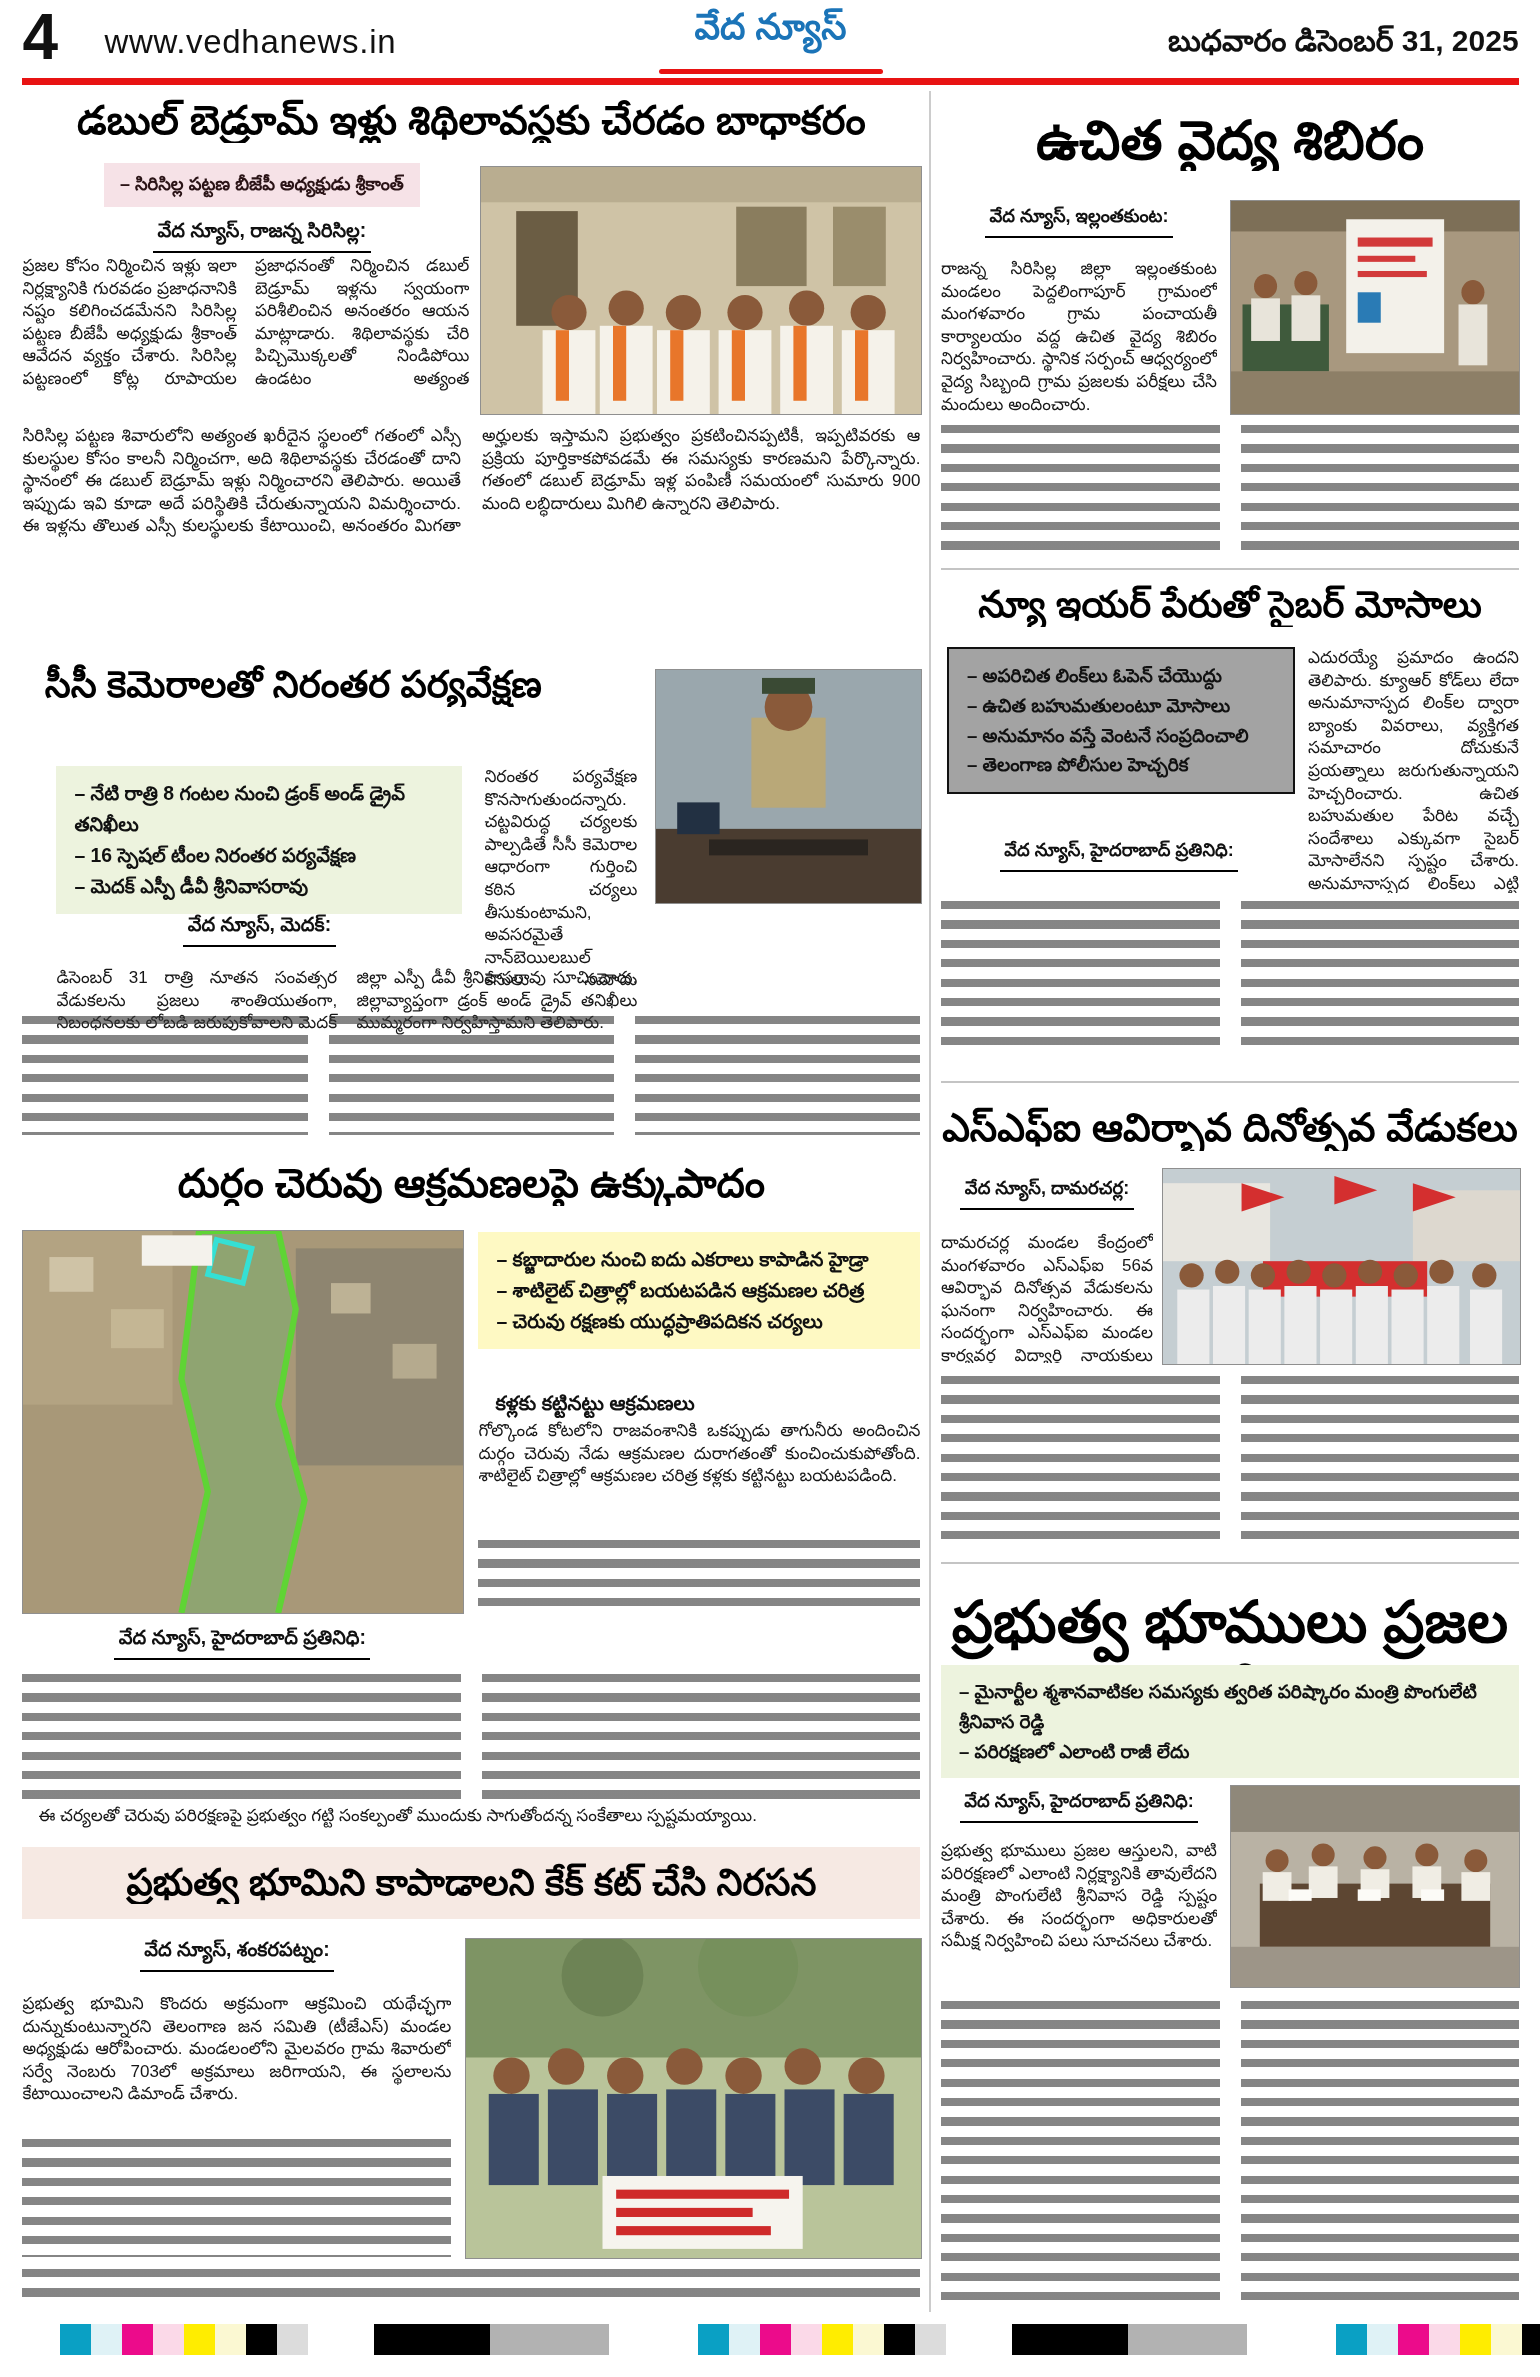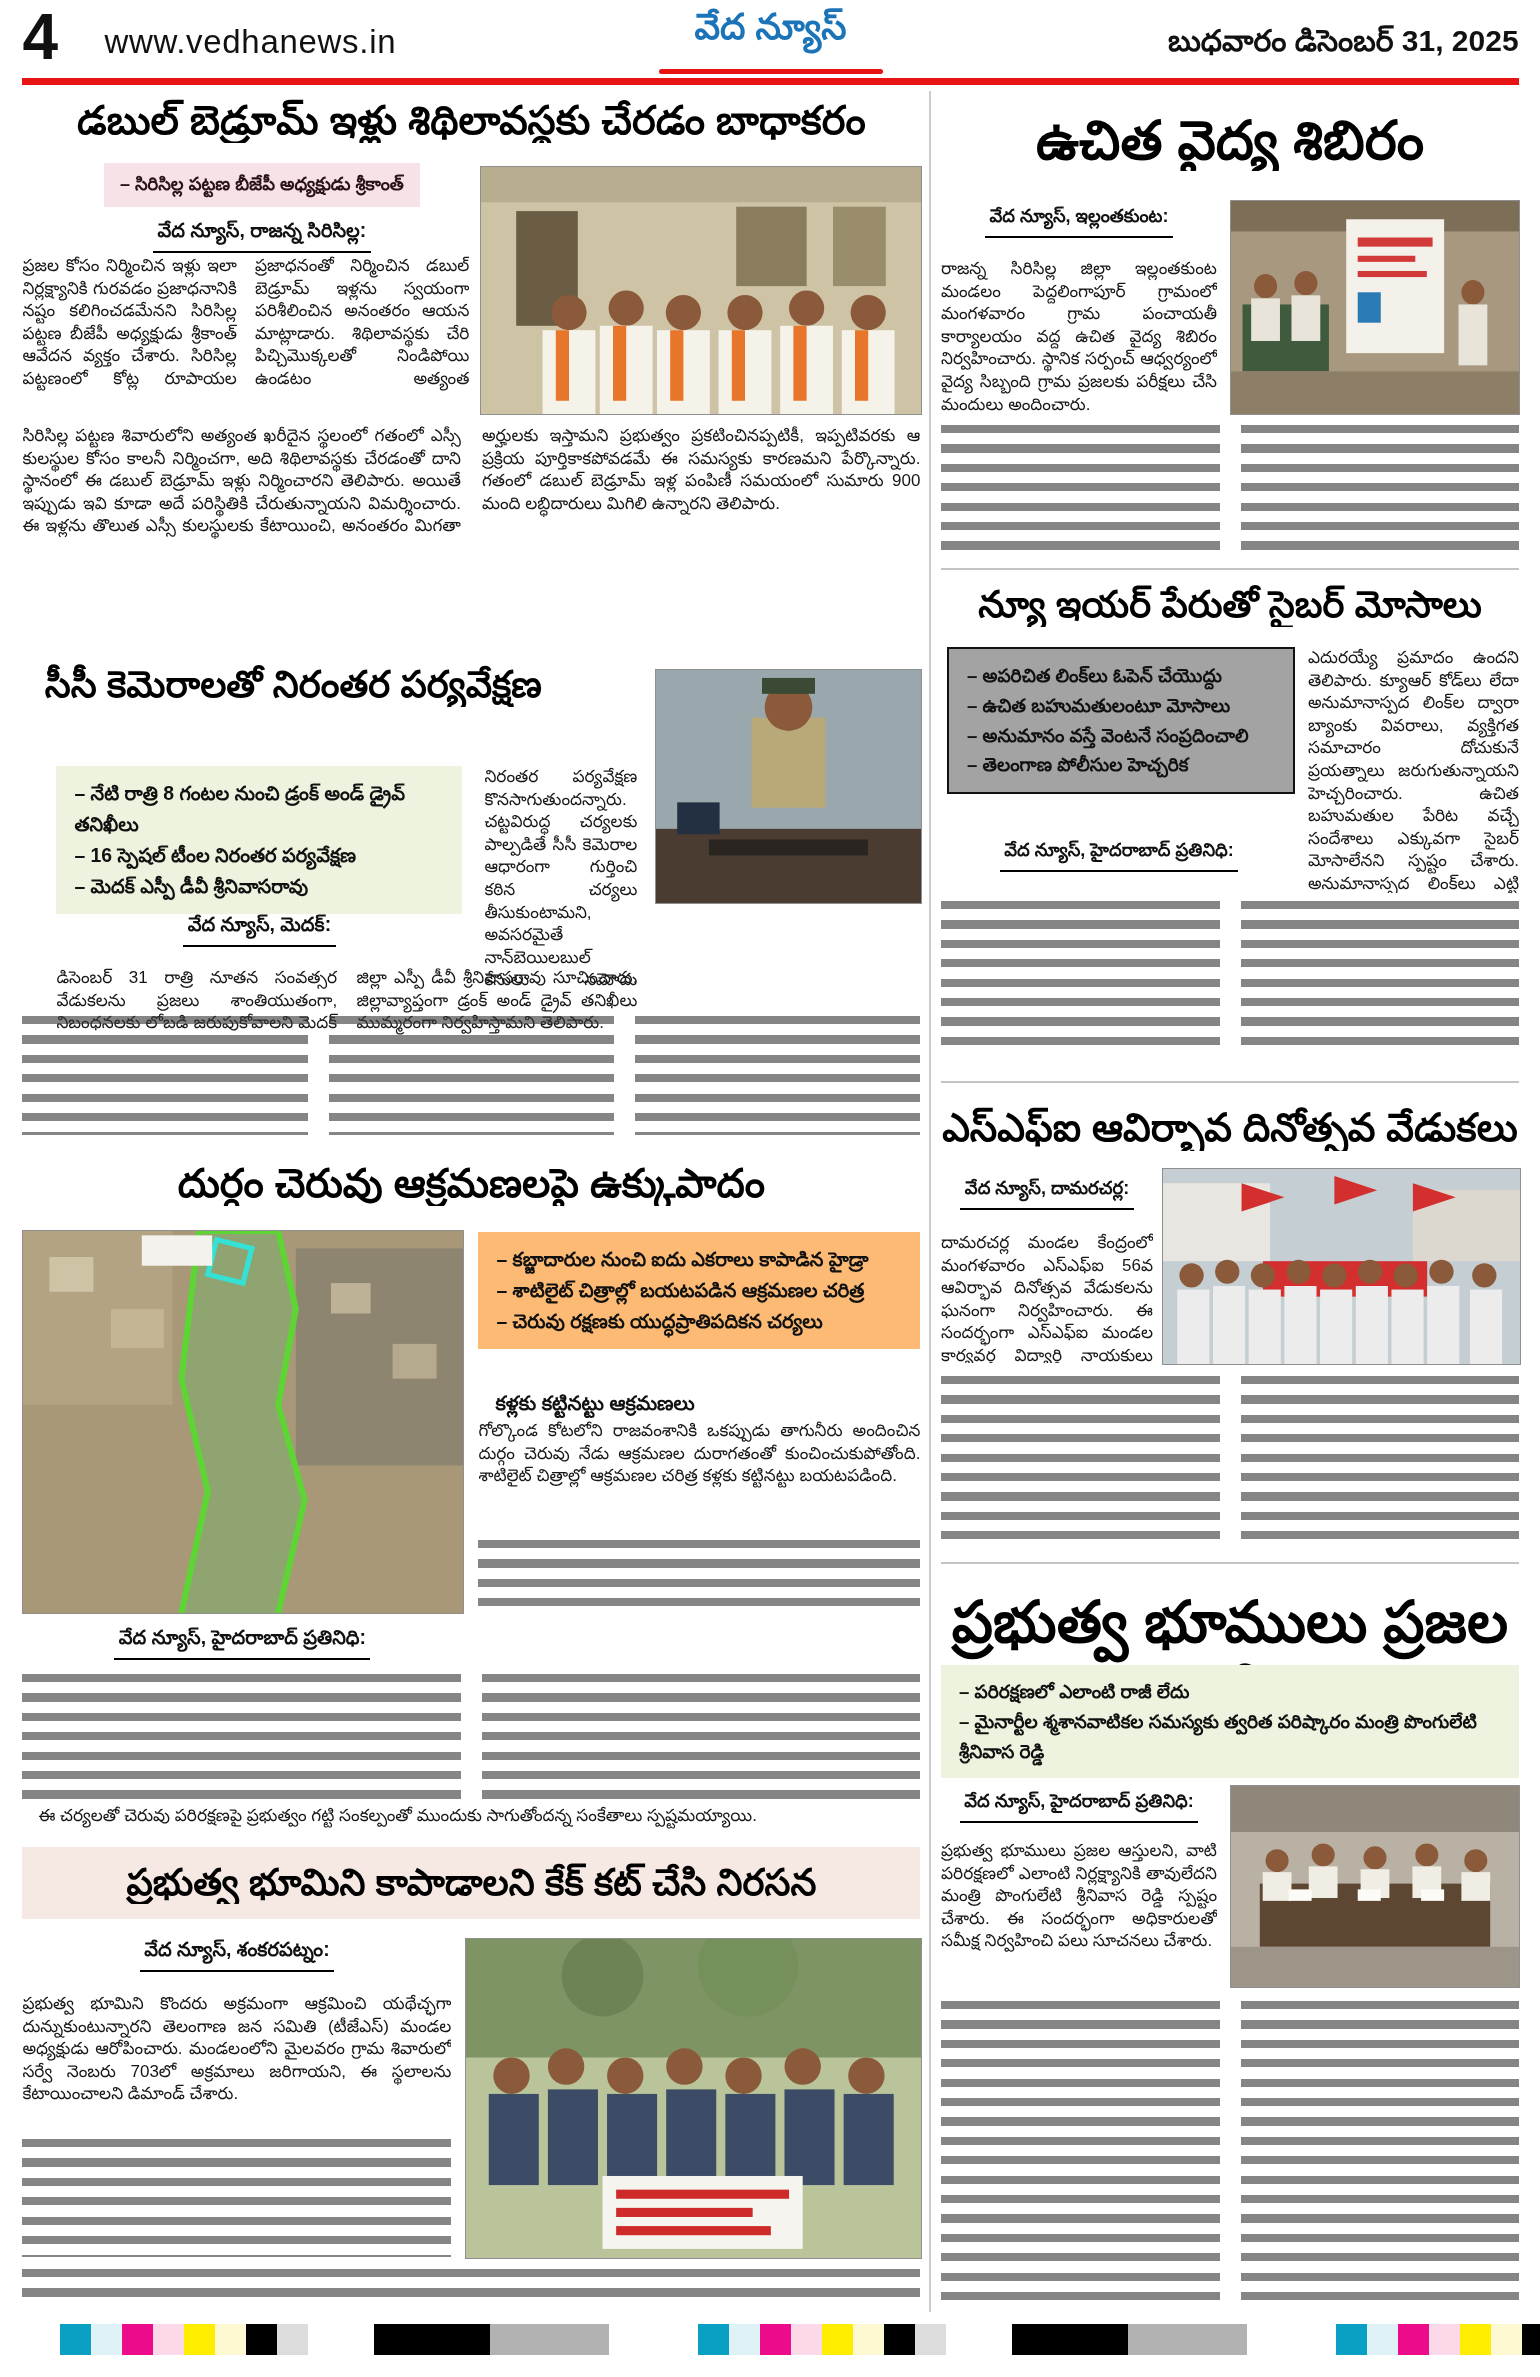--- a/index.html
+++ b/index.html
@@ -26,21 +26,21 @@
   ul.bullets li::before{content:"– ";}
   .lead{font-size:17px;line-height:1.33;text-align:justify;color:#161616;overflow:hidden;}
   .tex{background-image:repeating-linear-gradient(#343434 0 8.2px,rgba(0,0,0,0) 8.2px 19.4px);opacity:.6;}
   .cols{display:flex;gap:21px;}
   .cols>div{flex:1;}
   .photo{position:absolute;overflow:hidden;border:0.7px solid #8f8f8f;background:#cbc0a6;}
   .photo svg{display:block;width:100%;height:100%;}
   .abs{position:absolute;}
   .subhead{font-weight:bold;font-size:20px;}
   .greenbox{background:#edf3de;}
-  .olivebox{background:#fdba74;}
+  .olivebox{background:#fef9c3;}
   .borderbox{background:#a3a3a3;border:2.2px solid #111;}
   .pinkband{background:#f6e9e3;display:flex;align-items:center;justify-content:center;}
   
   .printbars{position:absolute;left:0;top:2324px;width:1541px;height:31px;display:flex;overflow:hidden;}
   .printbars span{display:block;height:100%;flex:0 0 auto;}
 </style>
 </head>
 <body>
 
 <div class="page">
@@ -318,22 +318,22 @@
       <div class="tex"></div>
       <div class="tex"></div>
     </div>
   </div>
   <div class="hrule" style="left:941px;top:1562px;width:578px;"></div>
 
   <div class="abs" style="left:941px;top:1570px;width:578px;height:745px;">
     <div class="headline" style="font-size:58px;margin-top:19.4px;">ప్రభుత్వ భూములు ప్రజల ఆస్తి</div>
     <div class="greenbox abs" style="left:0;top:95px;width:578px;">
       <ul class="bullets" style="font-size:18.6px;">
+        <li>మైనార్టీల శ్మశానవాటికల సమస్యకు త్వరిత పరిష్కారం  మంత్రి పొంగులేటి శ్రీనివాస రెడ్డి</li>
         <li>పరిరక్షణలో ఎలాంటి రాజీ లేదు</li>
-        <li>మైనార్టీల శ్మశానవాటికల సమస్యకు త్వరిత పరిష్కారం  మంత్రి పొంగులేటి శ్రీనివాస రెడ్డి</li>
       </ul>
     </div>
     <div class="dateline-wrap abs" style="left:0;top:221px;width:276px;">
       <span class="dateline" style="font-size:18px;">వేద న్యూస్, హైదరాబాద్ ప్రతినిధి:</span>
     </div>
     <div class="photo" style="left:289px;top:215px;width:288px;height:201px;">
       <svg viewBox="0 0 100 70" preserveAspectRatio="none">
         <rect width="100" height="70" fill="#b9b2a4"></rect>
         <rect x="0" y="0" width="100" height="16" fill="#8f887a"></rect>
         <rect x="10" y="34" width="80" height="22" fill="#5d4632"></rect>

